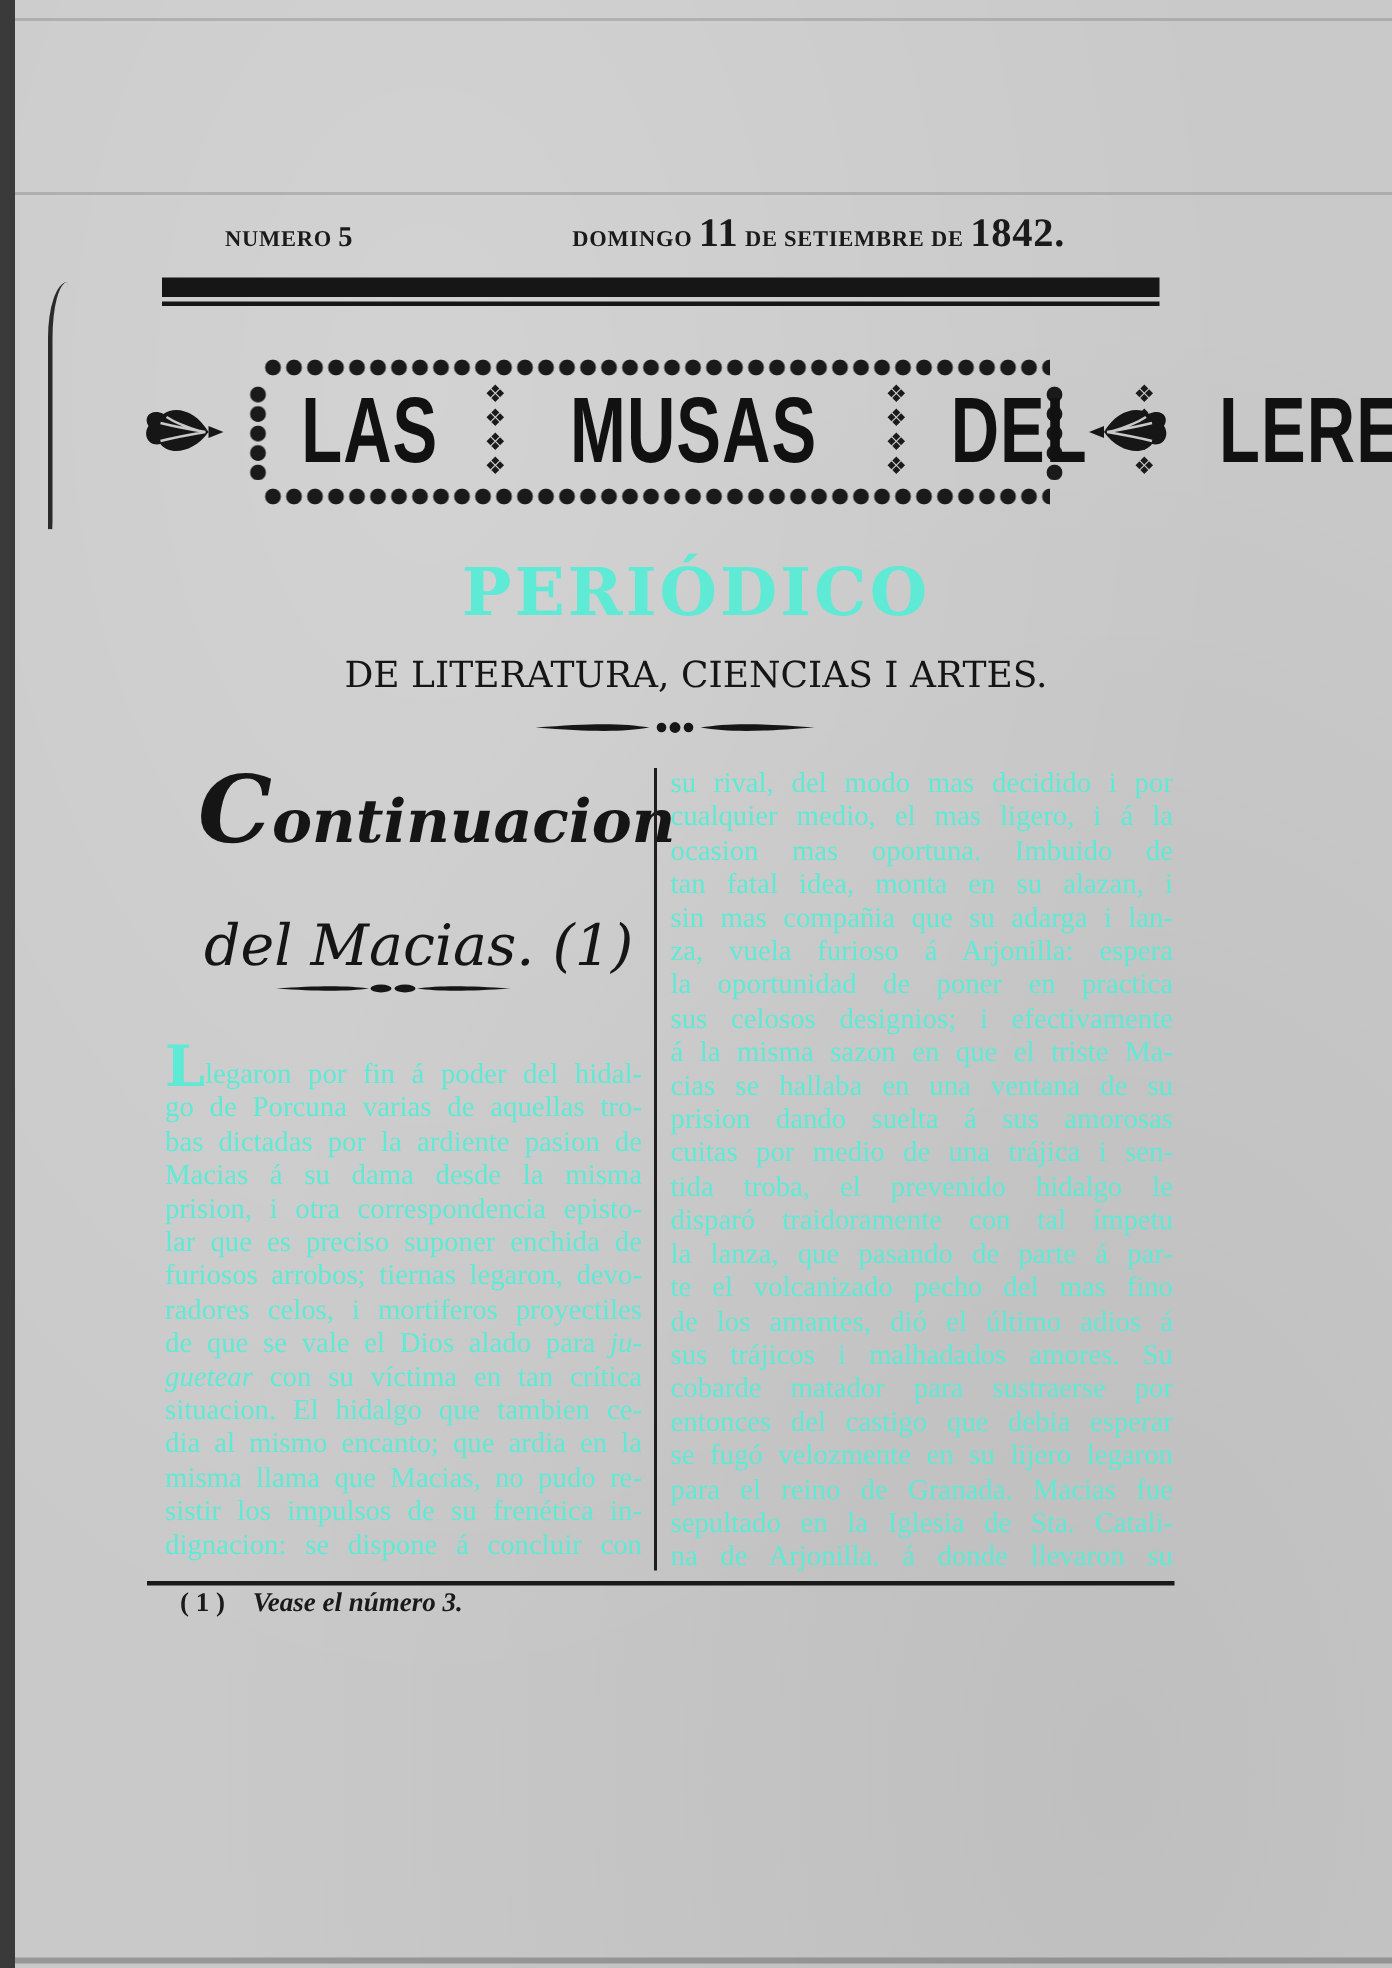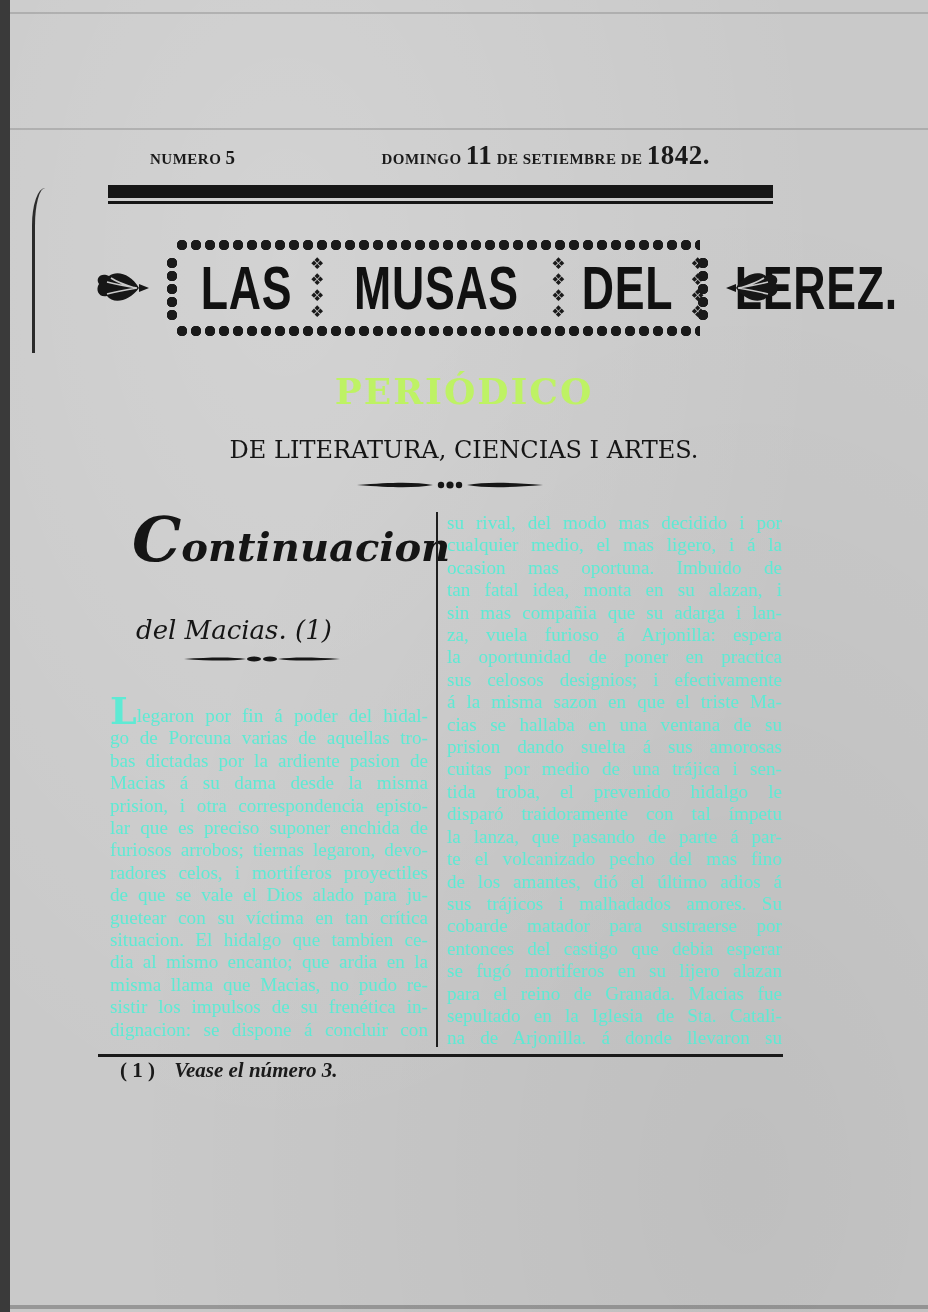--- a/index.html
+++ b/index.html
@@ -68,39 +68,39 @@
     .dot-row.bottom { bottom: 0; }
     .dot-col {
       position: absolute; top: 18px; bottom: 18px; width: 14px;
       background-image: radial-gradient(circle at 7px 7px, #1a1a1a 5px, rgba(0,0,0,0) 5.5px);
       background-size: 14px 13px; background-repeat: repeat-y;
     }
     .dot-col.left { left: 0; }
     .dot-col.right { right: 0; }
     .title-text {
       position: absolute; left: 18px; right: 18px; top: 14px; height: 72px;
-      display: flex; align-items: center; justify-content: space-between;
+      display: flex; align-items: center; justify-content: space-between; gap: 13px;
     }
     .title-word {
       font-family: "Liberation Sans Narrow", "Liberation Sans", sans-serif;
       font-weight: bold; font-size: 62px; line-height: 70px;
       transform: scaleX(0.72); transform-origin: center;
       letter-spacing: 1px; color: #111;
       display: inline-block;
     }
     .fleuron {
       font-size: 16px; line-height: 16px; color: #1a1a1a;
       display: inline-flex; flex-direction: column; align-items: center;
       letter-spacing: -2px;
     }
 
     .subtitle-main {
       position: absolute; left: 0; width: 928px; top: 370px; text-align: center;
-      font-family: "DejaVu Serif", serif; font-weight: bold; font-size: 36px;
-      letter-spacing: 2px; color: #bef264;
+      font-family: "DejaVu Serif", serif; font-weight: bold; font-size: 44px;
+      letter-spacing: 2px; color: #5eead4;
     }
     .subtitle-sub {
       position: absolute; left: 0; width: 928px; top: 436px; text-align: center;
       font-family: "DejaVu Serif", serif; font-weight: normal; font-size: 24px;
       color: #151515;
     }
     .dash-ornament {
       position: absolute; top: 480px; left: 355px; width: 190px; height: 10px;
     }
 
@@ -121,40 +121,40 @@
       position: absolute; left: 132px; top: 510px; width: 290px;
       font-family: "DejaVu Serif", serif; font-weight: bold; font-style: italic;
       font-size: 40px; line-height: 60px; color: #151515;
     }
     .heading-cap {
       font-size: 62px; font-family: "DejaVu Serif", serif; font-style: italic;
     }
     .section-subheading {
       position: absolute; left: 136px; top: 605px; width: 290px;
       font-family: "DejaVu Serif", serif; font-style: italic;
-      font-size: 26px; line-height: 50px; color: #151515;
+      font-size: 38px; line-height: 50px; color: #151515;
     }
     .heading-ornament {
       position: absolute; left: 182px; top: 655px; width: 160px; height: 8px;
     }
 
     .left-body { top: 700px; }
     .drop-cap {
       font-weight: bold; font-size: 38px; line-height: 22px;
       font-family: "DejaVu Serif", serif;
       vertical-align: -2px;
     }
-    .italic { }
+    .italic { font-style: italic; }
 
     .footnote-rule {
       position: absolute; left: 98px; top: 1054px; width: 685px; height: 3px;
       background: #1a1a1a;
     }
     .footnote {
-      position: absolute; left: 120px; top: 1058px; font-size: 21px;
+      position: absolute; left: 120px; top: 1058px; font-size: 18px;
       font-family: "Liberation Serif", serif; color: #1a1a1a;
     }
     .footnote .mark { font-weight: bold; margin-right: 14px; }
     .footnote .text { font-style: italic; font-weight: bold; }
   </style>
 </head>
 <body>
 
 <div class="page">
   <div class="fold-line fold-top"></div>
@@ -276,21 +276,21 @@
   <span class="line">prision dando suelta á sus amorosas</span>
   <span class="line">cuitas por medio de una trájica i sen-</span>
   <span class="line">tida troba, el prevenido hidalgo le</span>
   <span class="line">disparó traidoramente con tal ímpetu</span>
   <span class="line">la lanza, que pasando de parte á par-</span>
   <span class="line">te el volcanizado pecho del mas fino</span>
   <span class="line">de los amantes, dió el último adios á</span>
   <span class="line">sus trájicos i malhadados amores. Su</span>
   <span class="line">cobarde matador para sustraerse por</span>
   <span class="line">entonces del castigo que debia esperar</span>
-  <span class="line">se fugó mortiferos en su lijero alazan</span>
+  <span class="line">se fugó velozmente en su lijero legaron</span>
   <span class="line">para el reino de Granada. Macias fue</span>
   <span class="line">sepultado en la Iglesia de Sta. Catali-</span>
   <span class="line">na de Arjonilla. á donde llevaron su</span>
 </div>
 
 <div class="footnote-rule"></div>
 <div class="footnote">
   <span class="mark">( 1 )</span>
   <span class="text">Vease el número 3.</span>
 </div>

